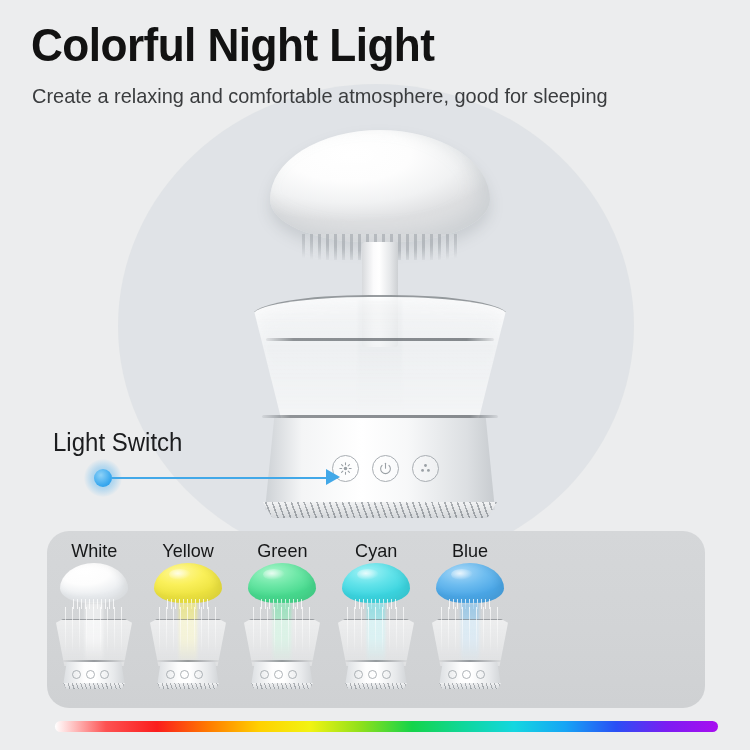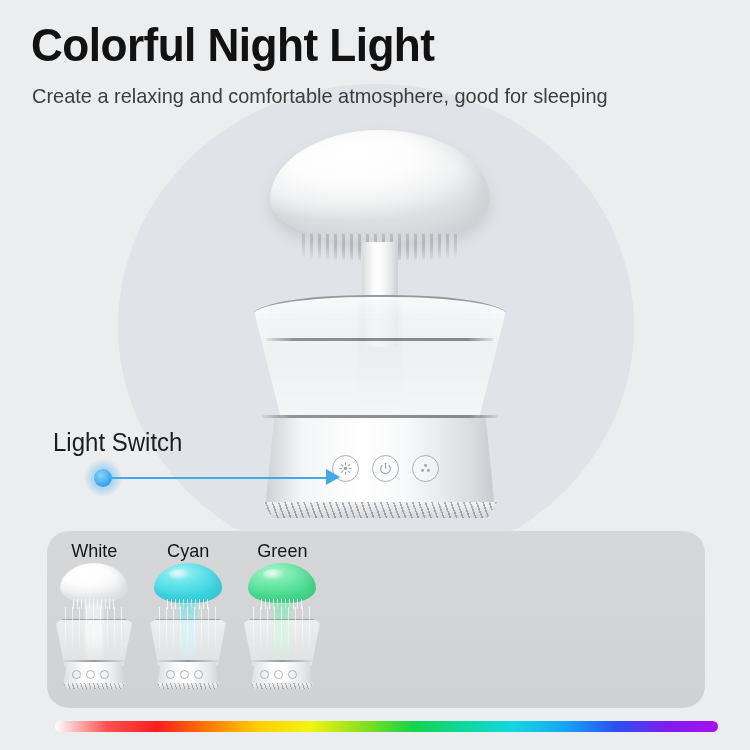--- a/index.html
+++ b/index.html
@@ -446,25 +446,25 @@
             <div class="mini-base"></div>
             <div class="mini-dots">
               <div class="mini-dot"></div>
               <div class="mini-dot"></div>
               <div class="mini-dot"></div>
             </div>
             <div class="mini-vents"></div>
           </div>
         </div>
         <div class="swatch">
-          <div class="swatch-label">Cyan</div>
+          <div class="swatch-label">Yellow</div>
           <div class="mini">
-            <div class="mini-cap" style="background: radial-gradient(70% 62% at 36% 22%, rgb(163, 242, 246) 0%, rgb(99, 227, 234) 52%, rgb(59, 212, 223) 100%);"></div>
+            <div class="mini-cap" style="background: radial-gradient(70% 62% at 36% 22%, rgb(255, 248, 154) 0%, rgb(250, 240, 90) 52%, rgb(236, 226, 63) 100%);"></div>
             <div class="mini-nozzles"></div>
-            <div class="mini-stream" style="background: linear-gradient(rgb(99, 227, 234) 0%, rgb(163, 242, 246) 55%, rgba(255, 255, 255, 0) 100%);"></div>
+            <div class="mini-stream" style="background: linear-gradient(rgb(250, 240, 90) 0%, rgb(255, 248, 154) 55%, rgba(255, 255, 255, 0) 100%);"></div>
             <div class="mini-tank"></div>
             <div class="mini-rain"></div>
             <div class="mini-base"></div>
             <div class="mini-dots">
               <div class="mini-dot"></div>
               <div class="mini-dot"></div>
               <div class="mini-dot"></div>
             </div>
             <div class="mini-vents"></div>
           </div>
@@ -479,18 +479,52 @@
             <div class="mini-rain"></div>
             <div class="mini-base"></div>
             <div class="mini-dots">
               <div class="mini-dot"></div>
               <div class="mini-dot"></div>
               <div class="mini-dot"></div>
             </div>
             <div class="mini-vents"></div>
           </div>
         </div>
+        <div class="swatch">
+          <div class="swatch-label">Cyan</div>
+          <div class="mini">
+            <div class="mini-cap" style="background: radial-gradient(70% 62% at 36% 22%, rgb(163, 242, 246) 0%, rgb(99, 227, 234) 52%, rgb(59, 212, 223) 100%);"></div>
+            <div class="mini-nozzles"></div>
+            <div class="mini-stream" style="background: linear-gradient(rgb(99, 227, 234) 0%, rgb(163, 242, 246) 55%, rgba(255, 255, 255, 0) 100%);"></div>
+            <div class="mini-tank"></div>
+            <div class="mini-rain"></div>
+            <div class="mini-base"></div>
+            <div class="mini-dots">
+              <div class="mini-dot"></div>
+              <div class="mini-dot"></div>
+              <div class="mini-dot"></div>
+            </div>
+            <div class="mini-vents"></div>
+          </div>
+        </div>
+        <div class="swatch">
+          <div class="swatch-label">Blue</div>
+          <div class="mini">
+            <div class="mini-cap" style="background: radial-gradient(70% 62% at 36% 22%, rgb(168, 216, 247) 0%, rgb(111, 189, 240) 52%, rgb(74, 166, 230) 100%);"></div>
+            <div class="mini-nozzles"></div>
+            <div class="mini-stream" style="background: linear-gradient(rgb(111, 189, 240) 0%, rgb(168, 216, 247) 55%, rgba(255, 255, 255, 0) 100%);"></div>
+            <div class="mini-tank"></div>
+            <div class="mini-rain"></div>
+            <div class="mini-base"></div>
+            <div class="mini-dots">
+              <div class="mini-dot"></div>
+              <div class="mini-dot"></div>
+              <div class="mini-dot"></div>
+            </div>
+            <div class="mini-vents"></div>
+          </div>
+        </div>
       </div>
   </div>
 
   <div class="rainbow" id="rainbow-bar" style="background: linear-gradient(90deg, rgb(255, 255, 255), rgb(253, 82, 82), rgb(251, 29, 29), rgb(255, 122, 0), rgb(255, 208, 0), rgb(242, 243, 18), rgb(142, 224, 27), rgb(20, 212, 74), rgb(15, 215, 154), rgb(19, 215, 224), rgb(22, 165, 245), rgb(42, 79, 245), rgb(124, 29, 242), rgb(168, 14, 240));"></div>
 
 </div>
 
 </body></html>

